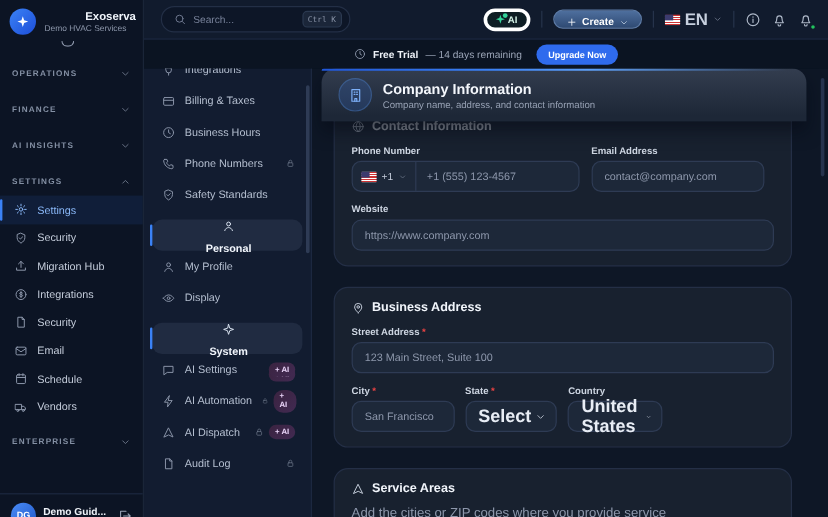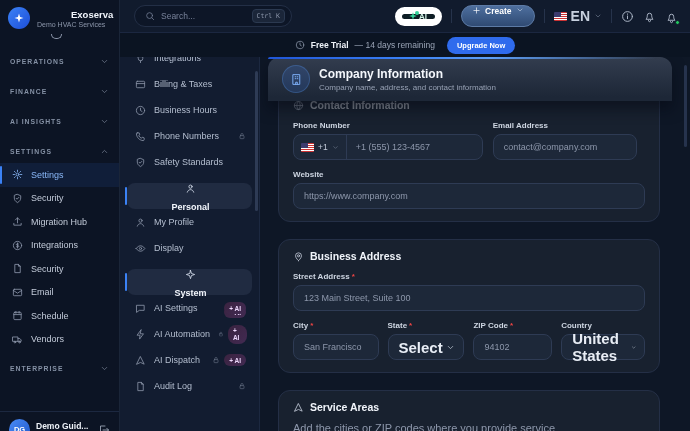--- a/index.html
+++ b/index.html
@@ -54,28 +54,28 @@
     padding:12px 12px; gap:8px; z-index:4; }
   .search { width:158px; height:22px; background:#0d1627; border:1px solid #232f46;
     border-radius:11px; display:flex; align-items:center; gap:6px; padding:0 6px 0 10px; margin-left:2px;}
   .search .ic { width:10px; height:10px; color:#78829a; }
   .search input { flex:1; min-width:0; background:transparent; border:none; outline:none;
     color:#aab4c6; font-size:8.5px; font-family:"Liberation Sans",sans-serif; }
   .search input::placeholder { color:#78829a; }
   .kbd { font-family:"DejaVu Sans Mono",monospace; font-size:6.5px; color:#8a94a8;
     background:#1b2639; border:1px solid #2b3950; border-radius:4px; padding:2px 4px; }
   .tb-right { margin-left:auto; display:flex; align-items:center; gap:9px; }
-  .ai-pill { height:19px; border:7px solid #ffffff; background:#0e1d24; border-radius:10px;
+  .ai-pill { height:19px; border:3px solid #ffffff; background:#0e1d24; border-radius:10px;
     display:flex; align-items:center; gap:0; padding:0 8px 0 6px; cursor:pointer;text-align:right; }
   .ai-pill .ic { width:10px; height:10px; color:#34d399; }
   .ai-dot { width:4px; height:4px; border-radius:50%; background:#34d399; margin:-6px 0 0 -3px; }
   .ai-pill b { font-size:8px; color:#d6f5e8; }
   .vdiv { width:1px; height:14px; background:#26334b; }
-  .create-btn { height:22px; border-radius:11px; border:1px solid #5d7ba6;
-    background:linear-gradient(180deg,#4e6f9e,#2f4a73); color:#fff; display:flex; align-items:flex-start;
+  .create-btn { height:16px; border-radius:11px; border:1px solid #5d7ba6;
+    background:linear-gradient(180deg,#4e6f9e,#2f4a73); color:#fff; display:flex; align-items:flex-end;
     gap:4px; padding:0 10px; cursor:pointer; }
   .create-btn .plus { width:9px; height:9px; }
   .create-btn b { font-size:8.5px; }
   .create-btn .chev { width:8px; height:8px; color:#c9d6e8; }
   .lang { display:flex; align-items:center; gap:4px; cursor:pointer; }
   .usflag { width:13px; height:9px; border-radius:1px; flex:none;
     background:
       linear-gradient(#3c3b6e,#3c3b6e) 0 0/7px 5px no-repeat,
       repeating-linear-gradient(180deg,#c33 0 1px,#fff 1px 2px); }
   .lang b { font-size:14px; color:#c7d0de; }
@@ -644,26 +644,20 @@
                 <div class="sel">
                   <b>Select</b>
                   <span class="chev" data-icon="chevron-down">
                       <svg viewBox="0 0 24 24" fill="none" stroke="currentColor" stroke-width="1.8" stroke-linecap="round" stroke-linejoin="round">
                         <path d="M6 9l6 6 6-6"></path>
                       </svg>
                     </span>
                 </div>
               </div>
               <div>
-                <div class="f-label">
-                  <span>ZIP Code</span><span class="req">*</span>
-                </div>
-                <input class="inp" placeholder="94102" style="">
-              </div>
-              <div>
                 <div class="f-label">Country</div>
                 <div class="sel">
                   <b>United States</b>
                   <span class="chev" data-icon="chevron-down">
                       <svg viewBox="0 0 24 24" fill="none" stroke="currentColor" stroke-width="1.8" stroke-linecap="round" stroke-linejoin="round">
                         <path d="M6 9l6 6 6-6"></path>
                       </svg>
                     </span>
                 </div>
               </div>

